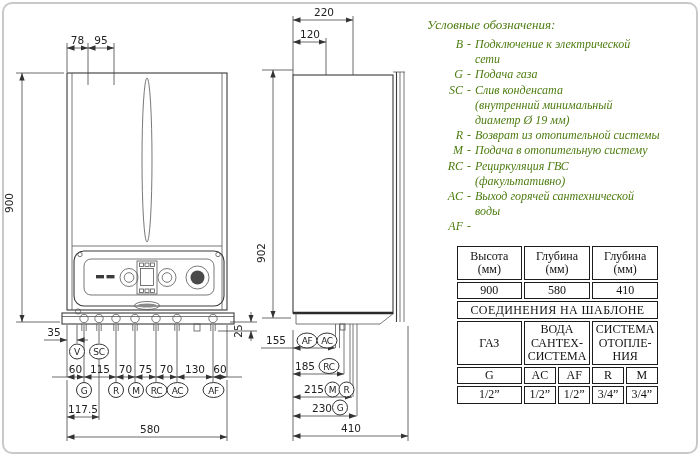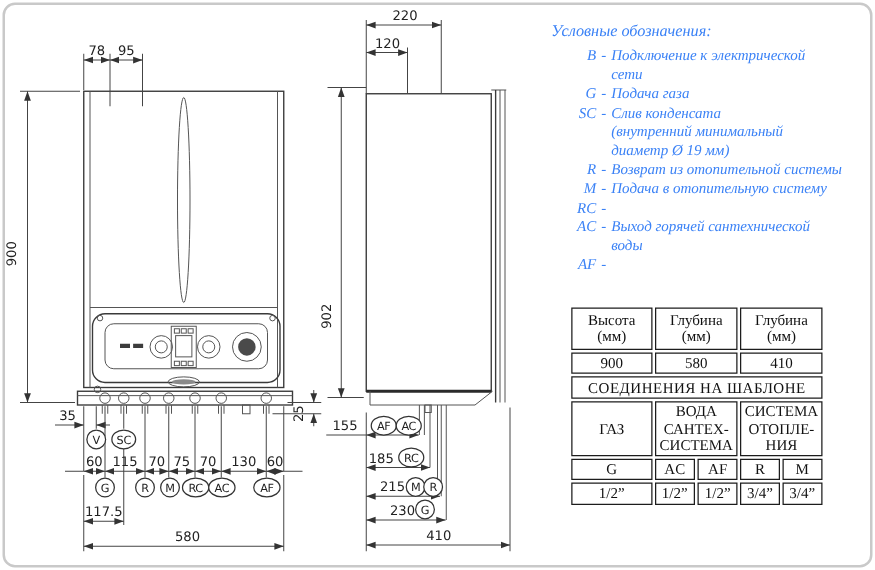--- a/index.html
+++ b/index.html
@@ -10,22 +10,22 @@
   
   .body{stroke:#3a3a3a;stroke-width:1.1;fill:none;}
   .thin{stroke:#555;stroke-width:0.8;fill:none;}
   .dim{stroke:#444;stroke-width:0.8;fill:none;}
   .thick{stroke:#2a2a2a;stroke-width:2.4;fill:none;}
   .dimtxt{font:10.5px "DejaVu Sans",sans-serif;fill:#222;}
   .porttxt{font:9px "DejaVu Sans",sans-serif;fill:#222;letter-spacing:-0.3px;}
   .port{stroke:#333;stroke-width:1;fill:#fff;}
   text{user-select:none;}
   
-  #legend{position:absolute;left:441px;top:17px;width:238px;
-          font:italic 12px/15.2px "Liberation Serif",serif;color:#3b82f6;}
+  #legend{position:absolute;left:427px;top:17px;width:238px;
+          font:italic 12px/15.2px "Liberation Serif",serif;color:#4d7c0f;}
   #legend .legend-title{font:italic 13px "Liberation Serif",serif;margin:0 0 4px 0;}
   .legend-row{display:grid;grid-template-columns:36px 12px 1fr;}
   .legend-key{text-align:right;}
   .legend-dash{text-align:center;}
   .legend-text{white-space:pre-line;}
   
   #spec{position:absolute;left:455px;top:244px;}
   #spec table{border-collapse:separate;border-spacing:2px;table-layout:fixed;width:205px;}
   #spec td{border:1.2px solid #1c1c1c;text-align:center;vertical-align:middle;
            font:12px/13.2px "Liberation Serif",serif;color:#111;
@@ -357,20 +357,22 @@
       <span class="legend-text">Возврат из отопительной системы</span>
     </div>
     <div class="legend-row">
       <span class="legend-key">M</span>
       <span class="legend-dash">-</span>
       <span class="legend-text">Подача в отопительную систему</span>
     </div>
     <div class="legend-row">
       <span class="legend-key">RC</span>
       <span class="legend-dash">-</span>
+      <span class="legend-text">Рециркуляция ГВС
+(факультативно)</span>
     </div>
     <div class="legend-row">
       <span class="legend-key">AC</span>
       <span class="legend-dash">-</span>
       <span class="legend-text">Выход горячей сантехнической
 воды</span>
     </div>
     <div class="legend-row">
       <span class="legend-key">AF</span>
       <span class="legend-dash">-</span>

